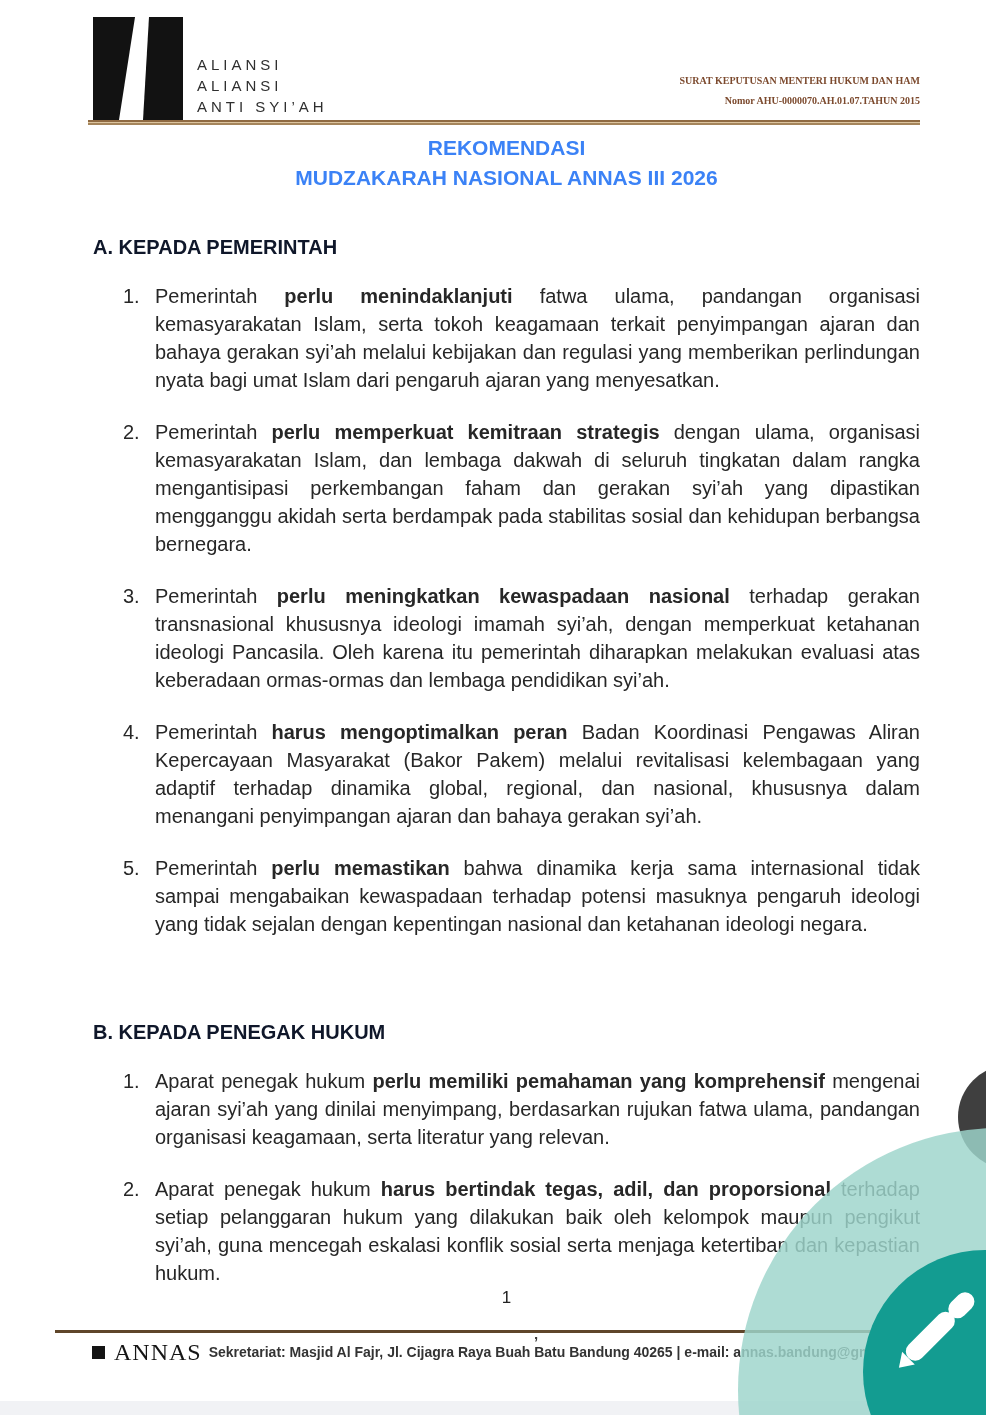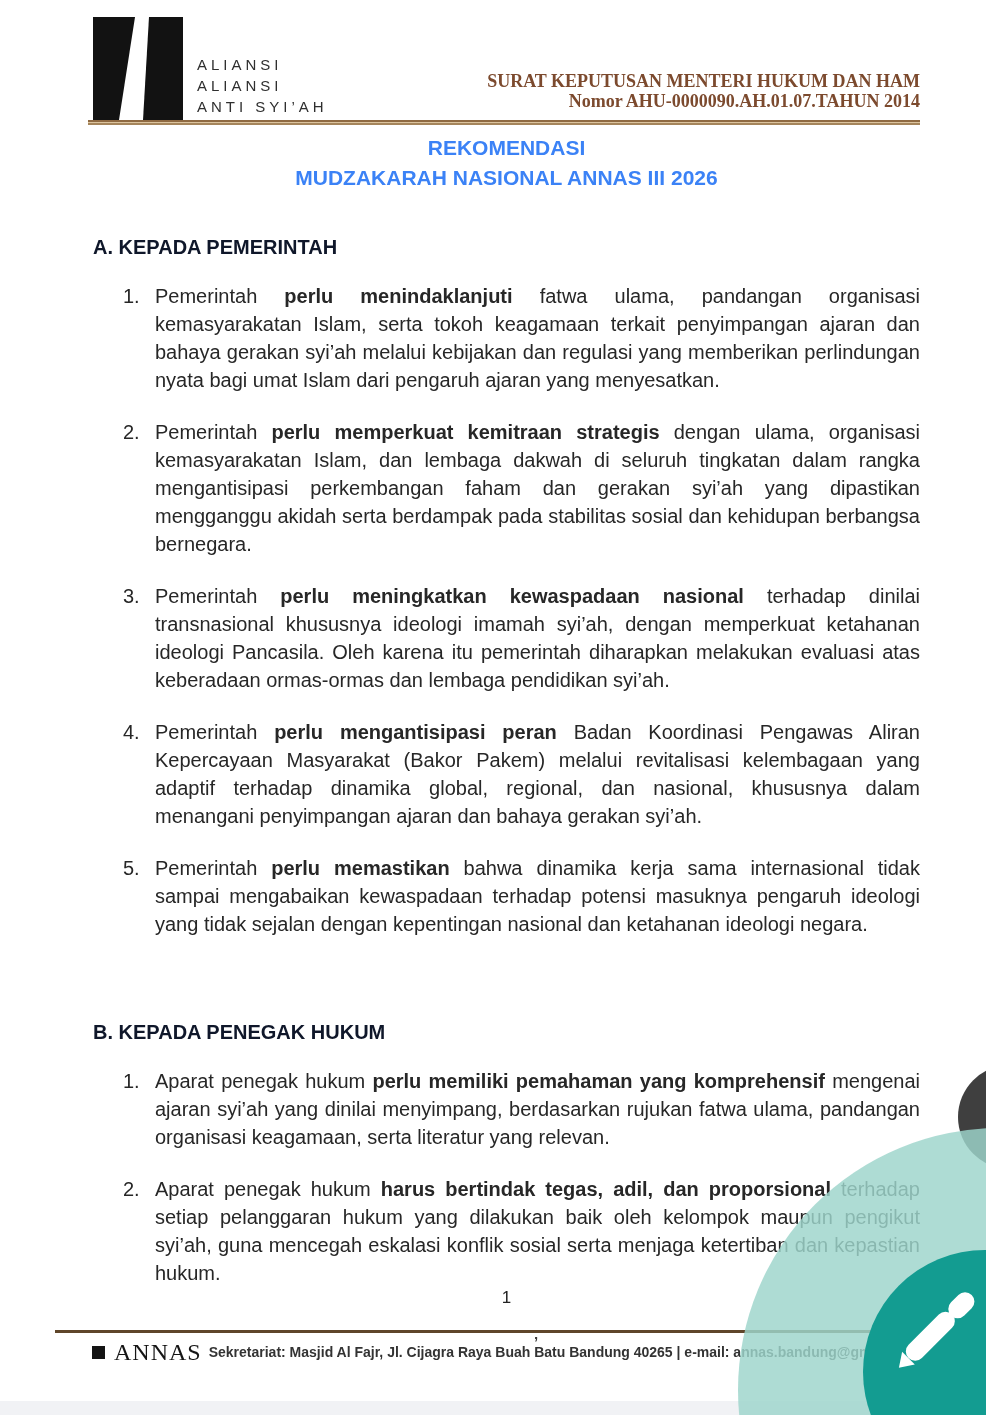--- a/index.html
+++ b/index.html
@@ -10,21 +10,21 @@
 
   
   .logo-mark { position:absolute; left:93px; top:17px; width:90px; height:103px; }
   .logo-text {
     position:absolute; left:197px; top:54px;
     font-size:15px; line-height:21px; letter-spacing:4px; color:#2f2f2f;
   }
   .decree {
     position:absolute; right:66px; top:71px; text-align:right;
     font-family:"Liberation Serif", serif; font-weight:600;
-    font-size:18px; line-height:20px; color:#7c4a2e;
+    font-size:10px; line-height:20px; color:#7c4a2e;
   }
   .header-rule {
     position:absolute; left:88px; right:66px; top:120px; height:5px;
     background:linear-gradient(to bottom,#8f6a42 0 40%, #dcc49f 40% 70%, #a5855b 70% 100%);
   }
 
   
   .doc-title {
     position:absolute; left:93px; right:66px; top:133px; text-align:center;
     font-weight:bold; font-size:21px; line-height:30px; color:#3b82f6;
@@ -75,21 +75,21 @@
     <polygon points="0,0 42,0 26,103 0,103" fill="#121212"></polygon>
     <polygon points="56,0 90,0 90,103 50,103" fill="#121212"></polygon>
   </svg>
   <div class="logo-text">
     <div>ALIANSI</div>
     <div>ALIANSI</div>
     <div>ANTI SYI’AH</div>
   </div>
   <div class="decree">
     <div>SURAT KEPUTUSAN MENTERI HUKUM DAN HAM</div>
-    <div>Nomor AHU-0000090.AH.01.07.TAHUN 2014</div>
+    <div>Nomor AHU-0000070.AH.01.07.TAHUN 2015</div>
   </div>
   <div class="header-rule"></div>
 
   <div class="doc-title">
     <div>REKOMENDASI</div>
     <div>MUDZAKARAH NASIONAL ANNAS III 2026</div>
   </div>
 
   <div class="content">
     <h2 class="section-heading">A. KEPADA PEMERINTAH</h2>
@@ -97,25 +97,25 @@
     <div class="item">
       <span class="num">1.</span>
       <p class="itxt"><span>Pemerintah </span><b>perlu menindaklanjuti</b><span> fatwa ulama, pandangan organisasi kemasyarakatan Islam, serta tokoh keagamaan terkait penyimpangan ajaran dan bahaya gerakan syi’ah melalui kebijakan dan regulasi yang memberikan perlindungan nyata bagi umat Islam dari pengaruh ajaran yang menyesatkan.</span></p>
     </div>
     <div class="item">
       <span class="num">2.</span>
       <p class="itxt"><span>Pemerintah </span><b>perlu memperkuat kemitraan strategis</b><span> dengan ulama, organisasi kemasyarakatan Islam, dan lembaga dakwah di seluruh tingkatan dalam rangka mengantisipasi perkembangan faham dan gerakan syi’ah yang dipastikan mengganggu akidah serta berdampak pada stabilitas sosial dan kehidupan berbangsa bernegara.</span></p>
     </div>
     <div class="item">
       <span class="num">3.</span>
-      <p class="itxt"><span>Pemerintah </span><b>perlu meningkatkan kewaspadaan nasional</b><span> terhadap dinilai transnasional khususnya ideologi imamah syi’ah, dengan memperkuat ketahanan ideologi Pancasila. Oleh karena itu pemerintah diharapkan melakukan evaluasi atas keberadaan ormas-ormas dan lembaga pendidikan syi’ah.</span></p>
+      <p class="itxt"><span>Pemerintah </span><b>perlu meningkatkan kewaspadaan nasional</b><span> terhadap gerakan transnasional khususnya ideologi imamah syi’ah, dengan memperkuat ketahanan ideologi Pancasila. Oleh karena itu pemerintah diharapkan melakukan evaluasi atas keberadaan ormas-ormas dan lembaga pendidikan syi’ah.</span></p>
     </div>
     <div class="item">
       <span class="num">4.</span>
-      <p class="itxt"><span>Pemerintah </span><b>perlu mengantisipasi peran</b><span> Badan Koordinasi Pengawas Aliran Kepercayaan Masyarakat (Bakor Pakem) melalui revitalisasi kelembagaan yang adaptif terhadap dinamika global, regional, dan nasional, khususnya dalam menangani penyimpangan ajaran dan bahaya gerakan syi’ah.</span></p>
+      <p class="itxt"><span>Pemerintah </span><b>harus mengoptimalkan peran</b><span> Badan Koordinasi Pengawas Aliran Kepercayaan Masyarakat (Bakor Pakem) melalui revitalisasi kelembagaan yang adaptif terhadap dinamika global, regional, dan nasional, khususnya dalam menangani penyimpangan ajaran dan bahaya gerakan syi’ah.</span></p>
     </div>
     <div class="item">
       <span class="num">5.</span>
       <p class="itxt"><span>Pemerintah </span><b>perlu memastikan</b><span> bahwa dinamika kerja sama internasional tidak sampai mengabaikan kewaspadaan terhadap potensi masuknya pengaruh ideologi yang tidak sejalan dengan kepentingan nasional dan ketahanan ideologi negara.</span></p>
     </div>
 
     <h2 class="section-heading second">B. KEPADA PENEGAK HUKUM</h2>
 
     <div class="item">
       <span class="num">1.</span>

